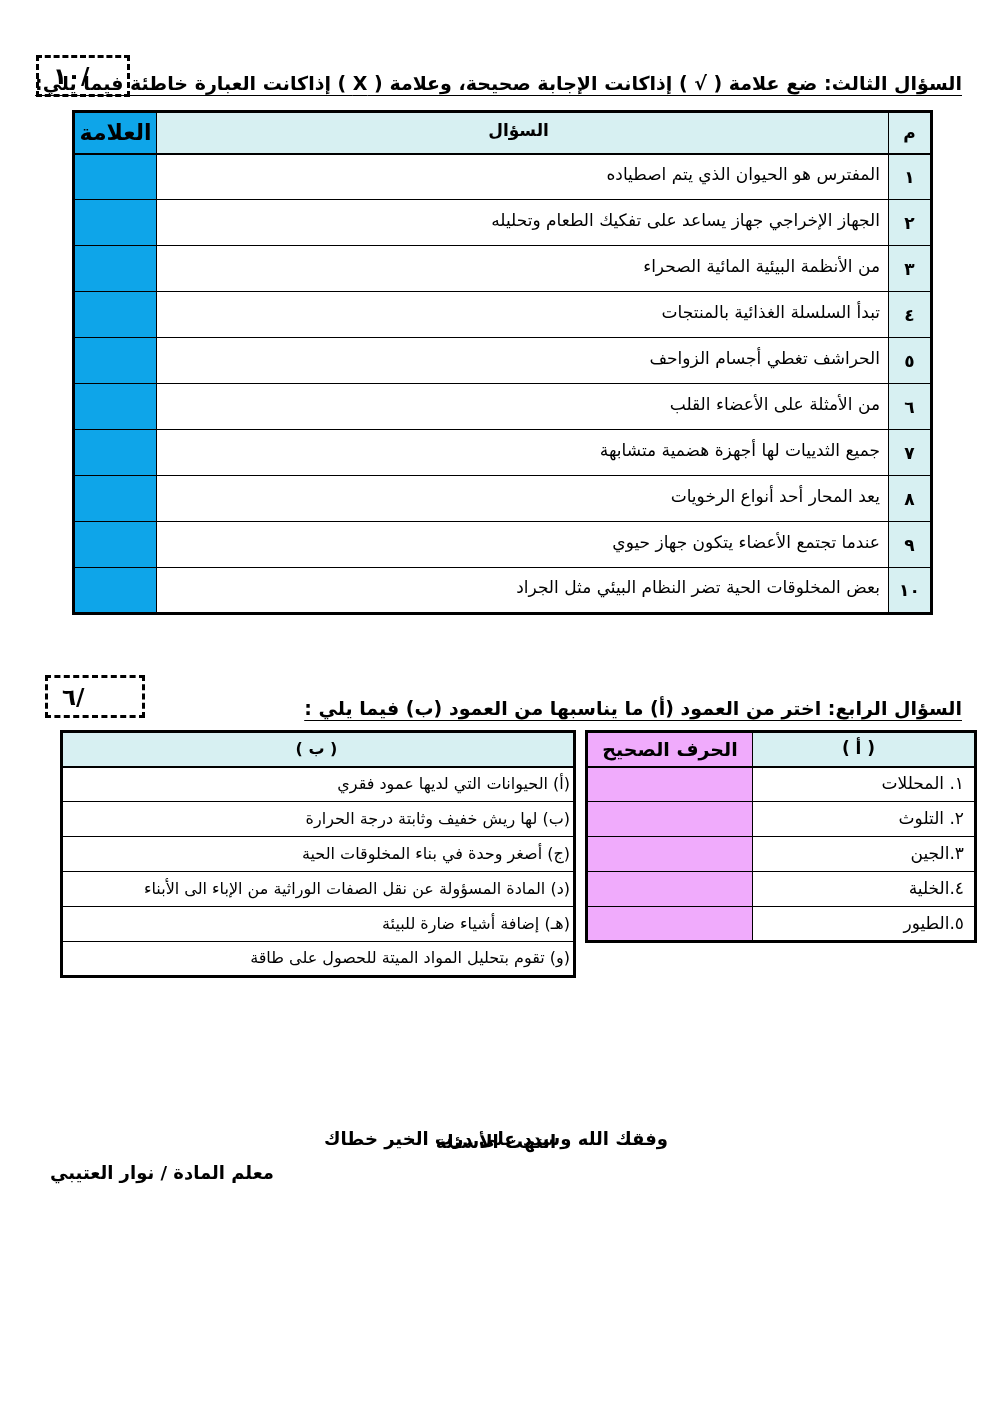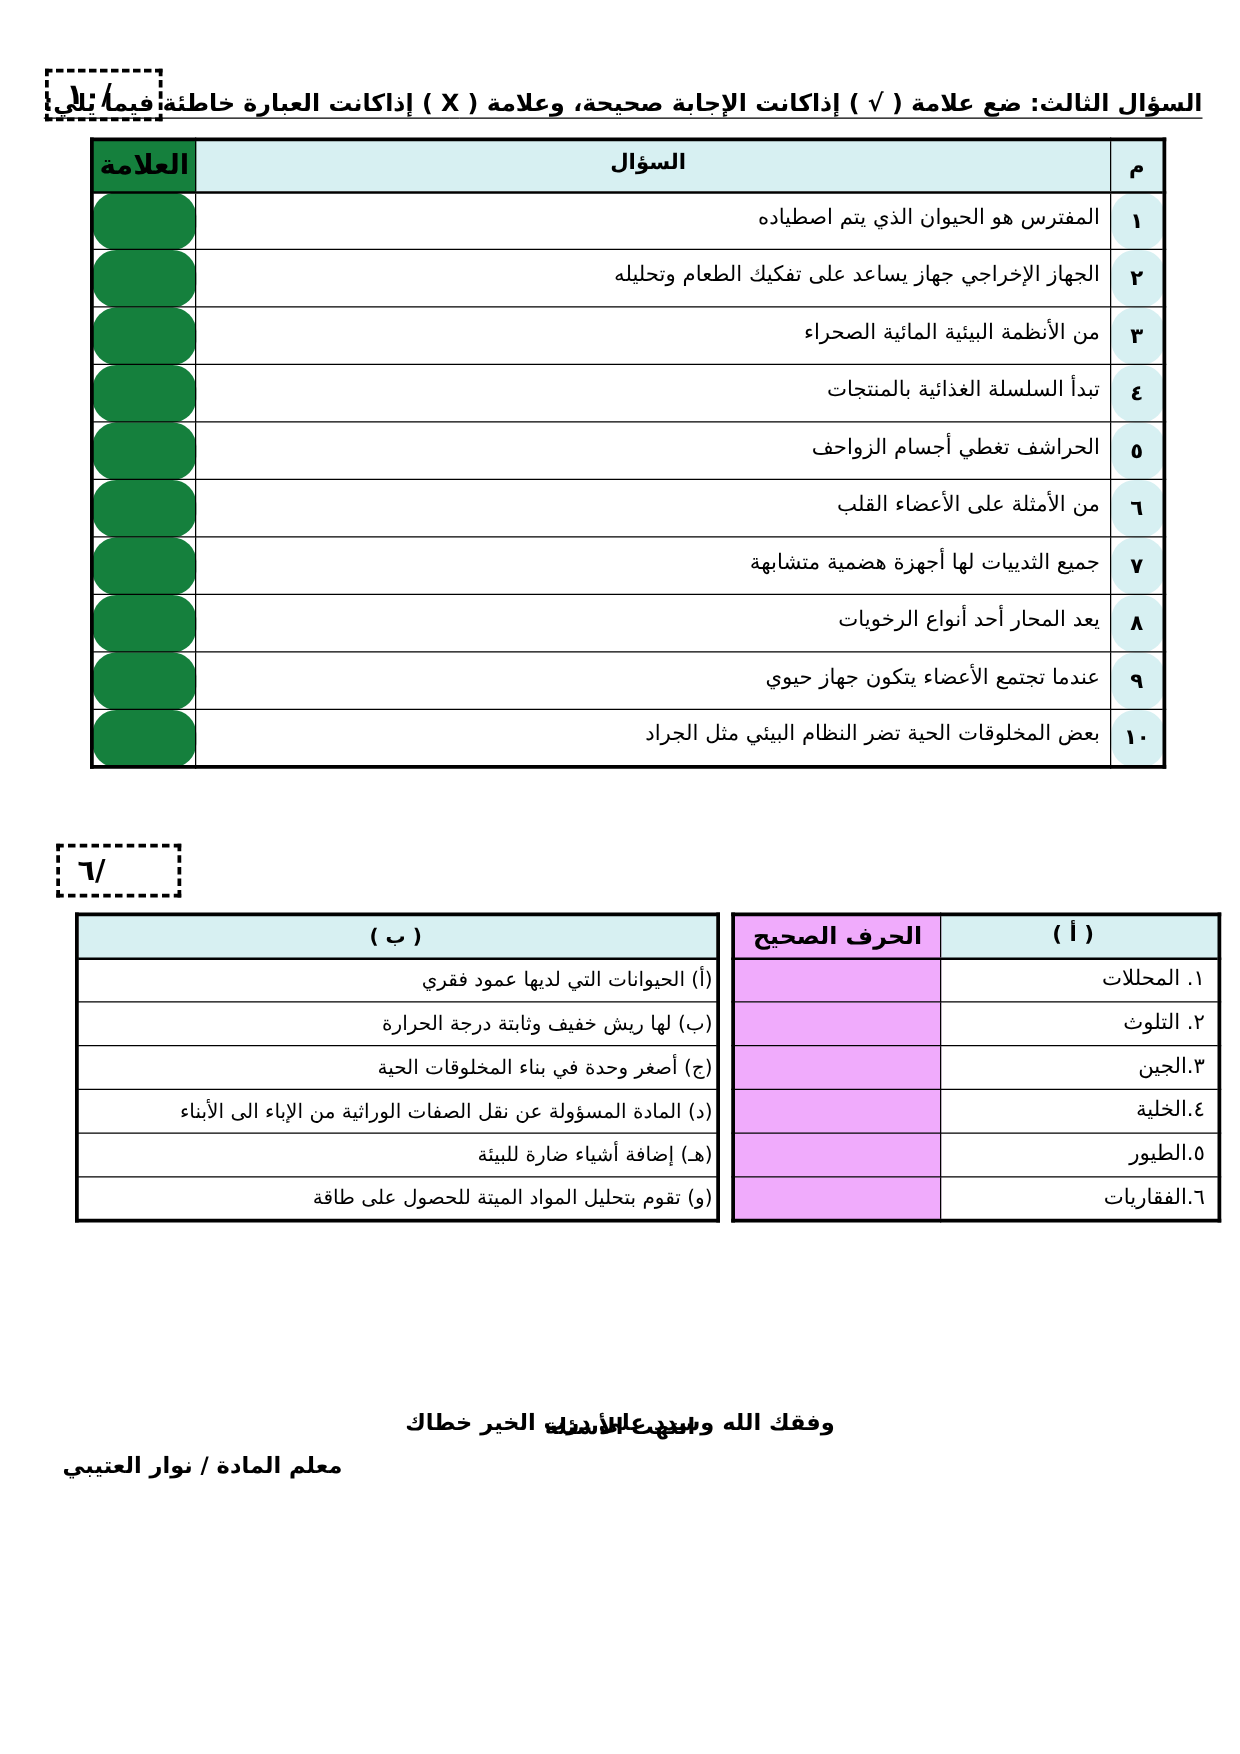--- a/index.html
+++ b/index.html
@@ -26,24 +26,24 @@
   table.exam { position:absolute; direction:rtl; border:3px solid #000; table-layout:fixed; }
   table.exam th, table.exam td { border:1.4px solid #000; box-sizing:border-box; }
   table.exam thead th {
     background:#d7f0f2; font-weight:bold; text-align:center;
     border-bottom:2.5px solid #000;
   }
 
   
   table.q3 { left:72px; top:110px; }
   .q3 thead th { height:42px; font-size:22px; }
-  .q3 td { height:46px;border-radius:19px; }
+  .q3 td { height:46px; }
   .q3 .num  { width:43px; background:#d7f0f2; text-align:center; font-weight:bold; font-size:17px; }
   .q3 .question { width:732px; text-align:right; padding:0 8px 6px 0; font-size:17px; white-space:nowrap; overflow:hidden; }
-  .q3 .mark { width:83px; background:#15803d; }
+  .q3 .mark { width:83px; background:#0ea5e9; }
 
   
   table.q4a { left:585px; top:730px; }
   .q4a thead th { height:35px; font-size:19px; }
   .q4a td { height:35px; }
   .q4a .a-item { width:223px; text-align:right; padding:0 10px 2px 0; font-size:17px; white-space:nowrap; overflow:hidden; }
   .q4a .answer { width:166px; background:#f0abfc; }
 
   table.q4b { left:60px; top:730px; }
   .q4b thead th { height:35px; font-size:19px; }
@@ -124,20 +124,21 @@
         <td class="question">بعض المخلوقات الحية تضر النظام البيئي مثل الجراد</td>
         <td class="mark"></td>
       </tr>
     </tbody>
   </table>
 
   <div class="score-box" style="left:45px; top:675px; width:100px; height:43px;">
     <span class="val">٦/</span>
   </div>
 
+  <div class="q-title" style="top:697px;">السؤال الرابع:  اختر من العمود (أ) ما يناسبها من العمود (ب) فيما يلي :</div>
 
   <table class="exam q4a">
     <thead>
       <tr>
         <th class="a-item" style="text-align:center;">( أ )</th>
         <th class="answer">الحرف الصحيح</th>
       </tr>
     </thead>
     <tbody>
       <tr>
@@ -151,24 +152,20 @@
       <tr>
         <td class="a-item">٣.الجين</td>
         <td class="answer"></td>
       </tr>
       <tr>
         <td class="a-item">٤.الخلية</td>
         <td class="answer"></td>
       </tr>
       <tr>
         <td class="a-item">٥.الطيور</td>
-        <td class="answer"></td>
-      </tr>
-      <tr>
-        <td class="a-item">٦.الفقاريات</td>
         <td class="answer"></td>
       </tr>
     </tbody>
   </table>
 
   <table class="exam q4b">
     <thead>
       <tr>
         <th class="b-item" style="text-align:center;">( ب )</th>
       </tr>

